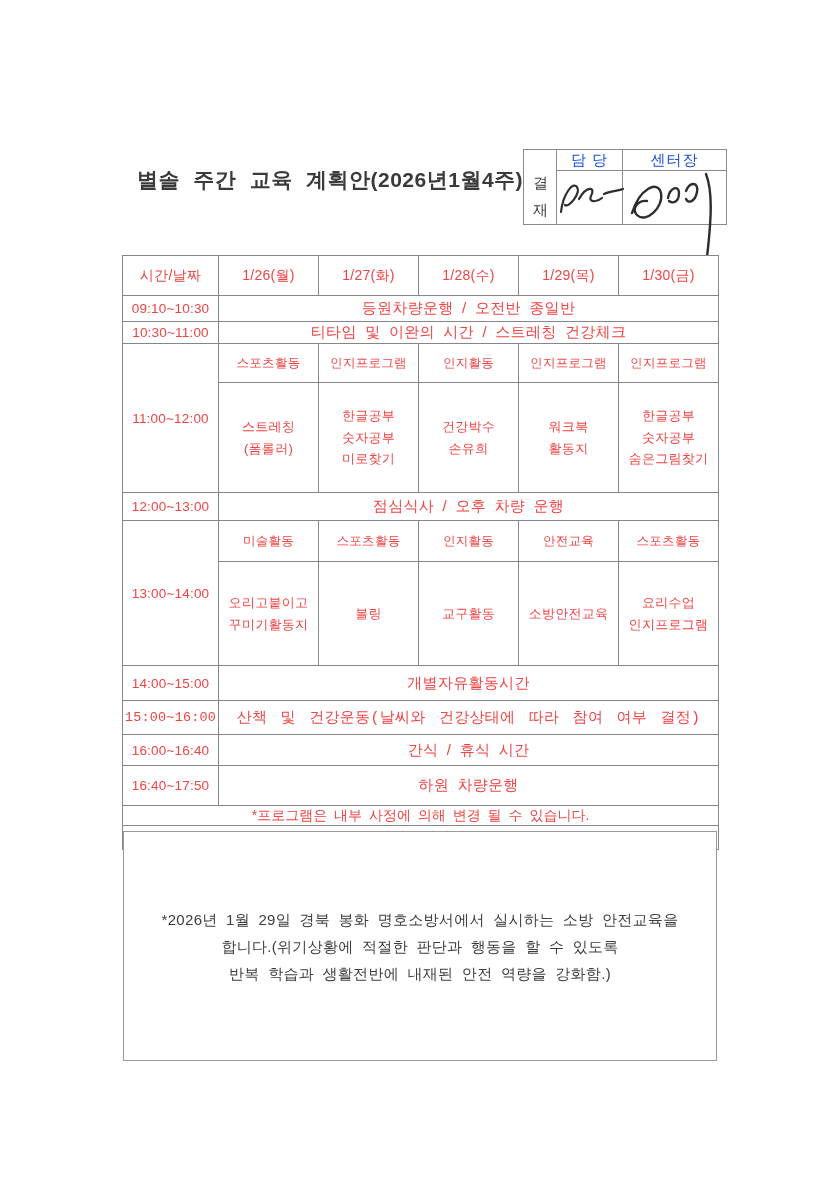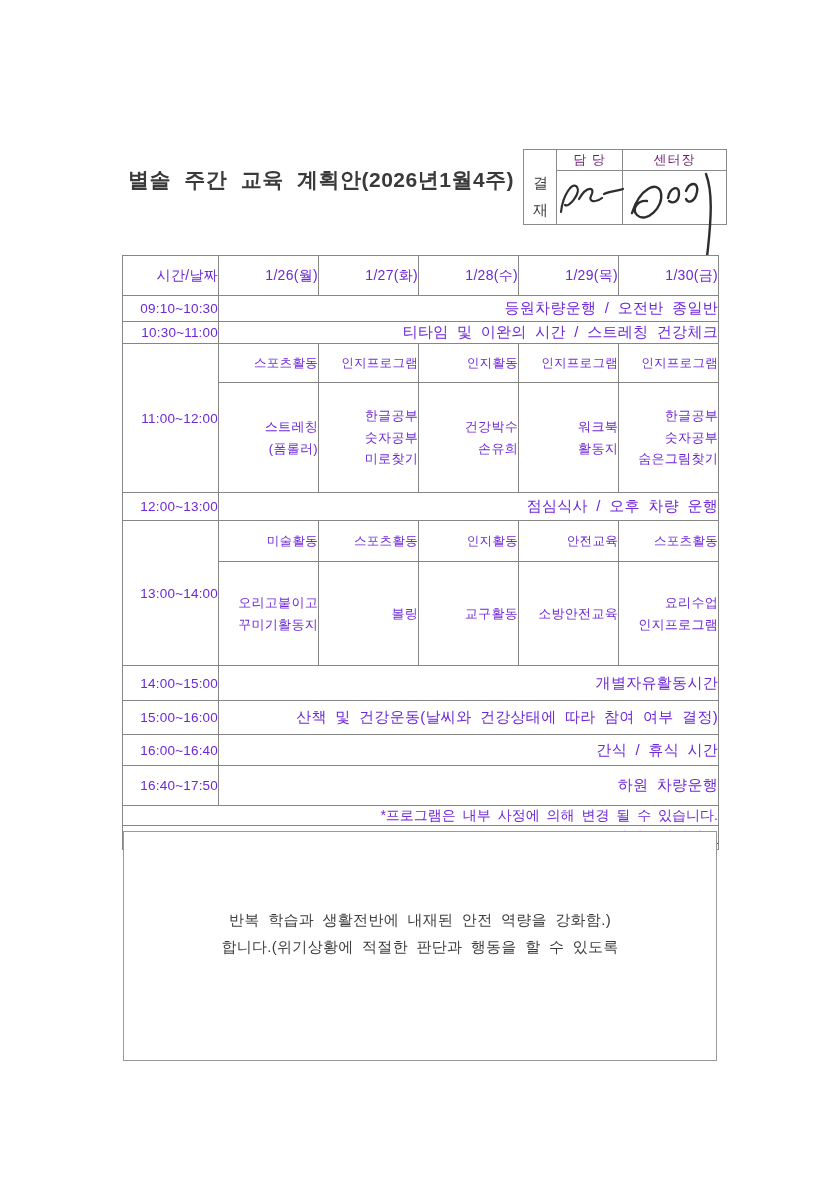--- a/index.html
+++ b/index.html
@@ -8,21 +8,21 @@
     background: #ffffff;
     font-family: "Liberation Sans", "DejaVu Sans", sans-serif;
     color: #3d3d3d;
     overflow: hidden;
     position: relative;
   }
   .page { position: absolute; inset: 0; }
 
   
   .doc-title {
-    position: absolute; left: 128px; top: 166px;
+    position: absolute; left: 137px; top: 166px;
     font-size: 21px; font-weight: 600; color: #3a3a3a;
     letter-spacing: 0.5px; word-spacing: 7px; white-space: nowrap;
   }
 
   
   .approval {
     position: absolute; left: 523px; top: 149px;
     width: 204px; height: 76px;
     display: flex;
     border: 1px solid #8a8a8a;
@@ -33,61 +33,61 @@
     border-right: 1px solid #8a8a8a;
     display: flex; align-items: center; justify-content: center;
     writing-mode: vertical-rl; text-orientation: upright;
     font-size: 15px; letter-spacing: 12px; padding-top: 10px;
     color: #3d3d3d;
   }
   .ap-right { flex: 1; display: flex; flex-direction: column; }
   .ap-head { display: flex; height: 21px; border-bottom: 1px solid #8a8a8a; }
   .ap-head-cell {
     display: flex; align-items: center; justify-content: center;
-    font-size: 13px; color: #701a75; letter-spacing: 1px;
+    font-size: 15px; color: #1d4ed8; letter-spacing: 1px;
   }
   .ap-head-cell.c1 { width: 66px; border-right: 1px solid #8a8a8a; }
   .ap-head-cell.c2 { flex: 1; }
   .ap-sign { display: flex; flex: 1; }
   .ap-sign-cell.c1 { width: 66px; border-right: 1px solid #8a8a8a; }
   .ap-sign-cell.c2 { flex: 1; }
   .sig-svg { position: absolute; pointer-events: none; }
 
   
   table.schedule {
     position: absolute; left: 122px; top: 255px;
     width: 596px; table-layout: fixed; border-collapse: collapse;
     background: #fff;
   }
   table.schedule col.c-time { width: 96px; }
   table.schedule col.c-day  { width: 100px; }
   table.schedule td, table.schedule th {
     border: 1px solid #868686;
-    text-align: right; vertical-align: middle;
-    font-weight: 400; color: #6d28d9;
+    text-align: center; vertical-align: middle;
+    font-weight: 400; color: #ef4444;
     overflow: hidden;
   }
   th.hdr { font-size: 14px; letter-spacing: 0.3px; }
   td.time { font-size: 13.5px; letter-spacing: 0.2px; }
   td.span-txt { font-size: 15px; word-spacing: 4px; letter-spacing: 0.3px; }
   td.cat { font-size: 12.5px; letter-spacing: 0.3px; }
   td.act { font-size: 13px; line-height: 1.65; white-space: pre-line; letter-spacing: 0.3px; }
   td.note-row { font-size: 14px; word-spacing: 3px; }
   td.heart-row { font-size: 15px; word-spacing: 2px; }
 
   tr.h-header { height: 40px; }
   tr.h-a { height: 26px; margin-top: 28px; }
   tr.h-b { height: 22px; }
   tr.h-cat1 { height: 39px; }
   tr.h-act1 { height: 110px; }
   tr.h-d { height: 28px; padding-left: 32px; }
   tr.h-cat2 { height: 41px; }
   tr.h-act2 { height: 104px; }
   tr.h-f { height: 35px; }
-  tr.h-g { height: 34px; }
+  tr.h-g { height: 34px; font-family: Liberation Mono, monospace; }
   tr.h-h { height: 31px; padding-left: 44px; }
   tr.h-i { height: 40px; }
   tr.h-note { height: 20px; }
   tr.h-heart { height: 24px; text-decoration: underline; }
 
   
   .notice-box {
     position: absolute; left: 123px; top: 831px;
     width: 594px; height: 230px;
     border: 1px solid #9a9a9a;
@@ -233,18 +233,19 @@
         <td class="note-row" colspan="6">*프로그램은 내부 사정에 의해 변경 될 수 있습니다.</td>
       </tr>
       <tr class="h-heart">
         <td class="heart-row" colspan="6">♥ 알려드립니다 ♥</td>
       </tr>
     </tbody>
   </table>
 
   <div class="notice-box">
     <div class="notice-text">
+      <div>*2026년 1월 29일 경북 봉화 명호소방서에서 실시하는 소방 안전교육을</div>
+      <div>합니다.(위기상황에 적절한 판단과 행동을 할 수 있도록</div>
       <div>반복 학습과 생활전반에 내재된 안전 역량을 강화함.)</div>
-      <div>합니다.(위기상황에 적절한 판단과 행동을 할 수 있도록</div>
     </div>
   </div>
 
 </div>
 
 </body></html>

